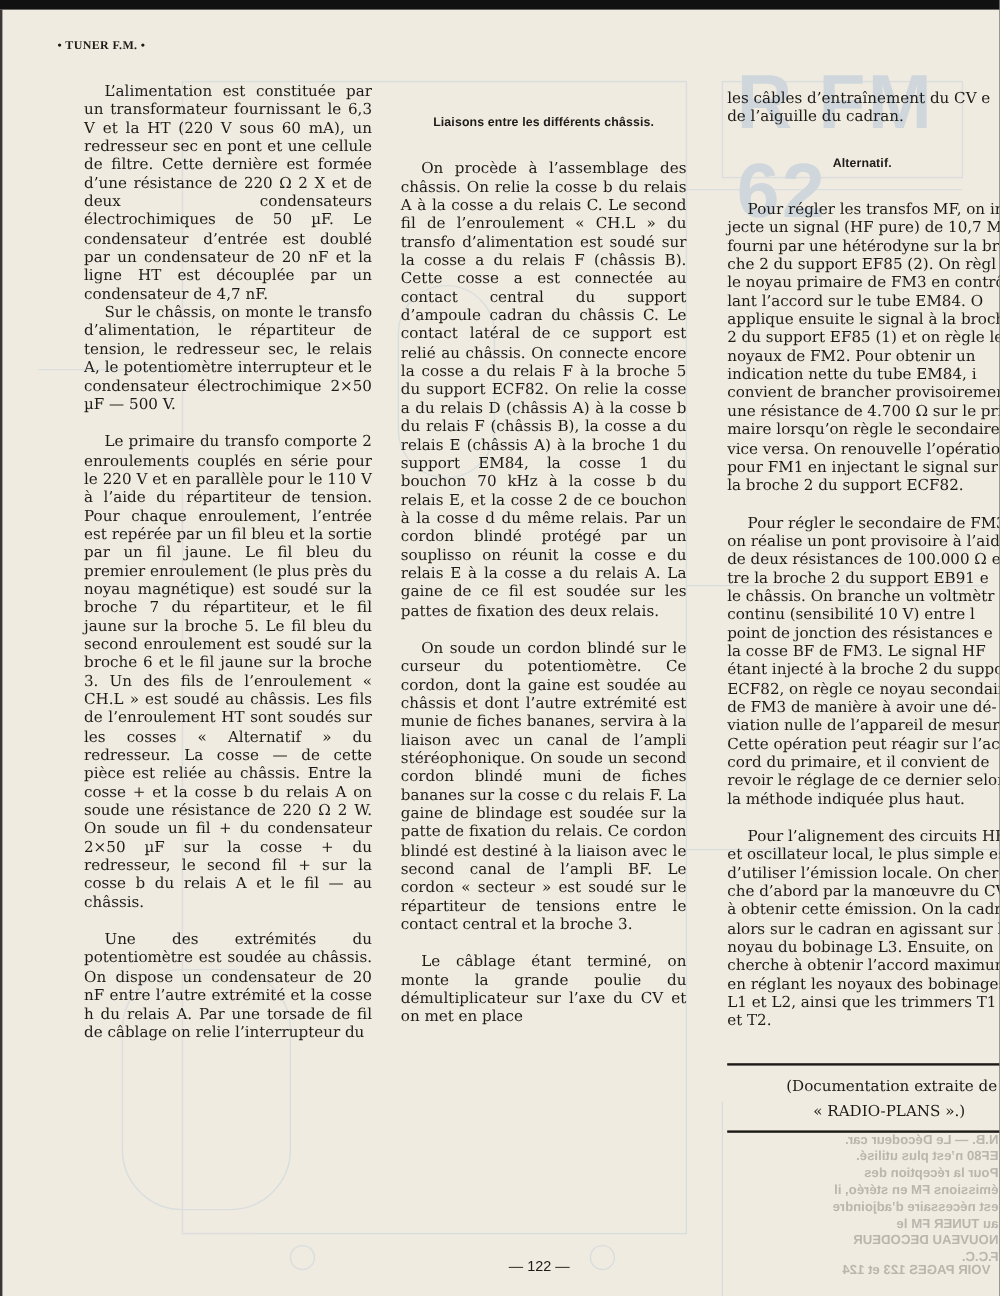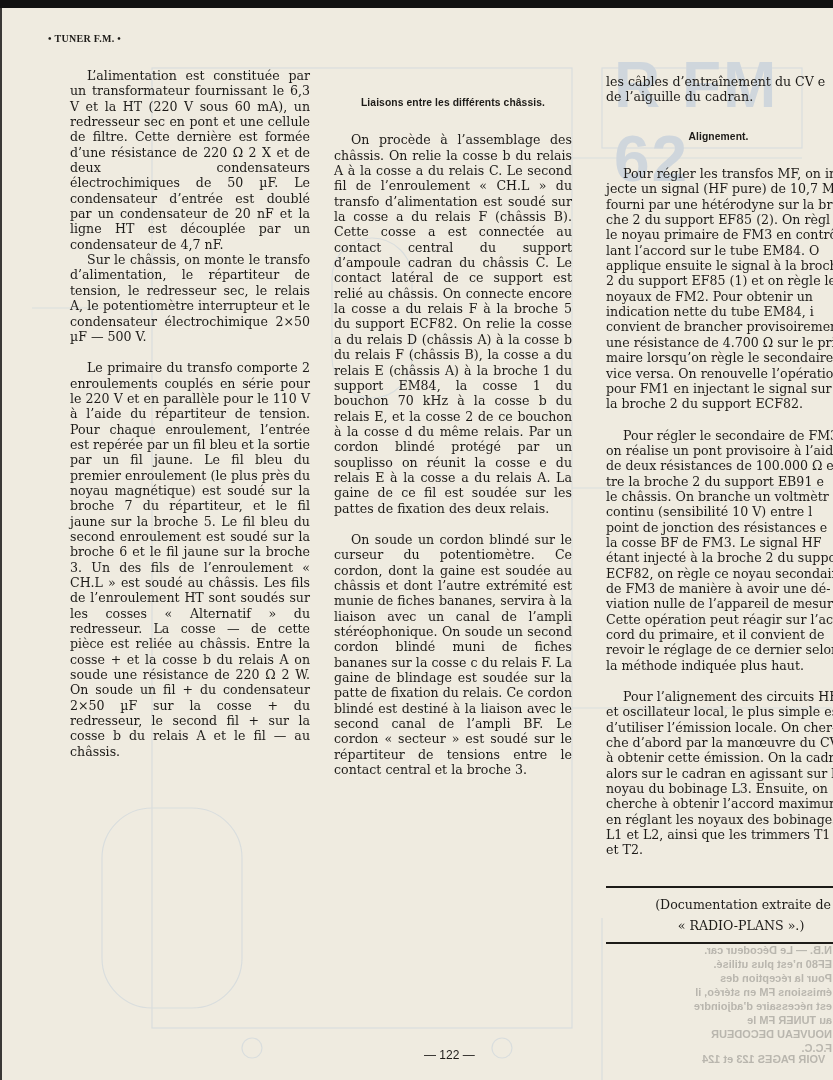--- a/index.html
+++ b/index.html
@@ -84,36 +84,38 @@
   <div class="bleed-text" style="left:612px; top:40px;">R FM 62</div>
 
   <div class="running-head">• TUNER F.M. •</div>
 
   <div class="col col1">
     <p>L’alimentation est constituée par un transformateur fournissant le 6,3 V et la HT (220 V sous 60 mA), un redresseur sec en pont et une cellule de filtre. Cette dernière est formée d’une résistance de 220 Ω 2 X et de deux condensateurs électrochimiques de 50 µF. Le condensateur d’entrée est doublé par un condensateur de 20 nF et la ligne HT est découplée par un condensateur de 4,7 nF.</p>
     <p>Sur le châssis, on monte le transfo d’alimentation, le répartiteur de tension, le redresseur sec, le relais A, le potentiomètre interrupteur et le condensateur électrochimique 2×50 µF — 500 V.</p>
     <div class="gap"></div>
     <p>Le primaire du transfo comporte 2 enroulements couplés en série pour le 220 V et en parallèle pour le 110 V à l’aide du répartiteur de tension. Pour chaque enroulement, l’entrée est repérée par un fil bleu et la sortie par un fil jaune. Le fil bleu du premier enroulement (le plus près du noyau magnétique) est soudé sur la broche 7 du répartiteur, et le fil jaune sur la broche 5. Le fil bleu du second enroulement est soudé sur la broche 6 et le fil jaune sur la broche 3. Un des fils de l’enroulement « CH.L » est soudé au châssis. Les fils de l’enroulement HT sont soudés sur les cosses « Alternatif » du redresseur. La cosse — de cette pièce est reliée au châssis. Entre la cosse + et la cosse b du relais A on soude une résistance de 220 Ω 2 W. On soude un fil + du condensateur 2×50 µF sur la cosse + du redresseur, le second fil + sur la cosse b du relais A et le fil — au châssis.</p>
     <div class="gap"></div>
+    <p>Une des extrémités du potentiomètre est soudée au châssis. On dispose un condensateur de 20 nF entre l’autre extrémité et la cosse h du relais A. Par une torsade de fil de câblage on relie l’interrupteur du</p>
   </div>
 
   <div class="col col2">
     <h3>Liaisons entre les différents châssis.</h3>
     <p>On procède à l’assemblage des châssis. On relie la cosse b du relais A à la cosse a du relais C. Le second fil de l’enroulement « CH.L » du transfo d’alimentation est soudé sur la cosse a du relais F (châssis B). Cette cosse a est connectée au contact central du support d’ampoule cadran du châssis C. Le contact latéral de ce support est relié au châssis. On connecte encore la cosse a du relais F à la broche 5 du support ECF82. On relie la cosse a du relais D (châssis A) à la cosse b du relais F (châssis B), la cosse a du relais E (châssis A) à la broche 1 du support EM84, la cosse 1 du bouchon 70 kHz à la cosse b du relais E, et la cosse 2 de ce bouchon à la cosse d du même relais. Par un cordon blindé protégé par un souplisso on réunit la cosse e du relais E à la cosse a du relais A. La gaine de ce fil est soudée sur les pattes de fixation des deux relais.</p>
     <div class="gap"></div>
     <p>On soude un cordon blindé sur le curseur du potentiomètre. Ce cordon, dont la gaine est soudée au châssis et dont l’autre extrémité est munie de fiches bananes, servira à la liaison avec un canal de l’ampli stéréophonique. On soude un second cordon blindé muni de fiches bananes sur la cosse c du relais F. La gaine de blindage est soudée sur la patte de fixation du relais. Ce cordon blindé est destiné à la liaison avec le second canal de l’ampli BF. Le cordon « secteur » est soudé sur le répartiteur de tensions entre le contact central et la broche 3.</p>
     <div class="gap"></div>
+    <p>Le câblage étant terminé, on monte la grande poulie du démultiplicateur sur l’axe du CV et on met en place</p>
   </div>
 
   <div class="col col3">
     <div id="c3p1">
         <div class="nowrap">les câbles d’entraînement du CV e</div>
         <div class="nowrap">de l’aiguille du cadran.</div>
       </div>
-    <h3 style="width:225px">Alignement.</h3>
+    <h3 style="width:225px">Alternatif.</h3>
     <div id="c3p2">
         <div class="nowrap" style="text-indent: 17px;">Pour régler les transfos MF, on in</div>
         <div class="nowrap">jecte un signal (HF pure) de 10,7 MH</div>
         <div class="nowrap">fourni par une hétérodyne sur la bro</div>
         <div class="nowrap">che 2 du support EF85 (2). On règl</div>
         <div class="nowrap">le noyau primaire de FM3 en contrô</div>
         <div class="nowrap">lant l’accord sur le tube EM84. O</div>
         <div class="nowrap">applique ensuite le signal à la broch</div>
         <div class="nowrap">2 du support EF85 (1) et on règle le</div>
         <div class="nowrap">noyaux de FM2. Pour obtenir un</div>

